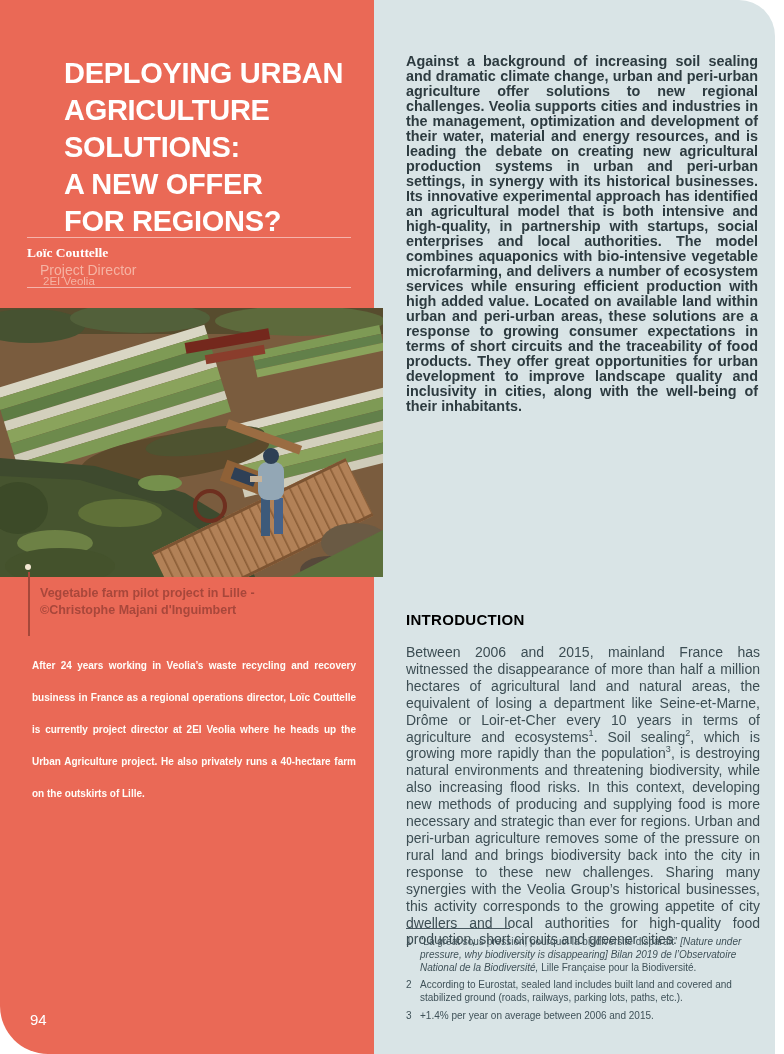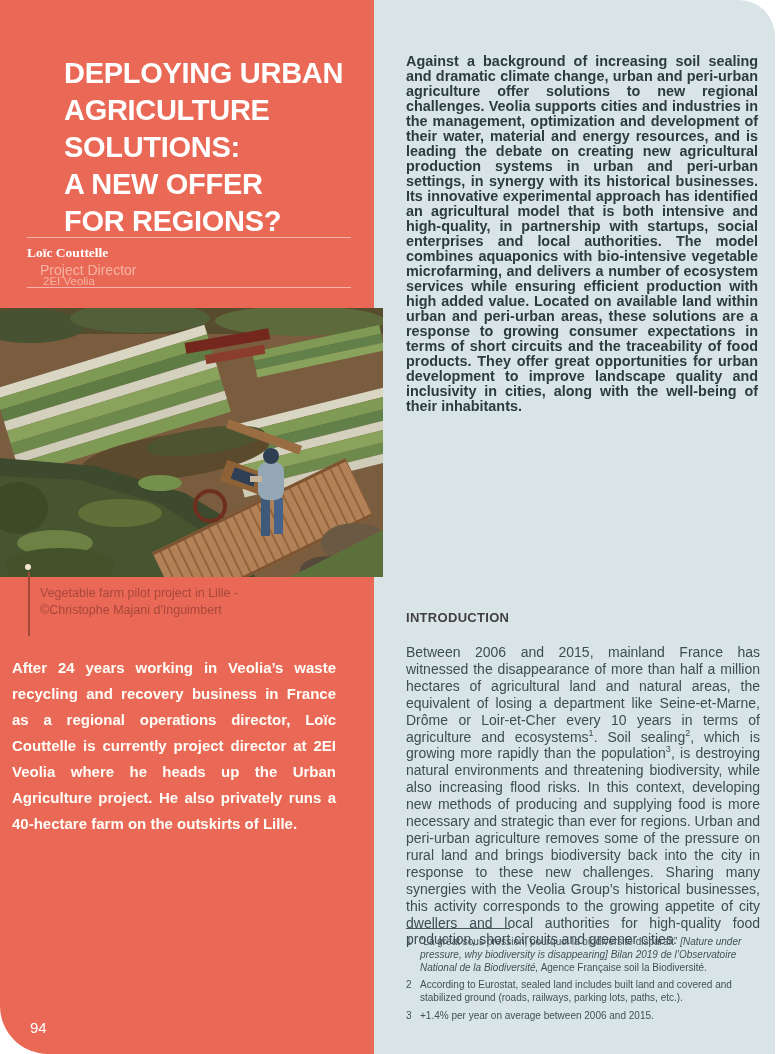--- a/index.html
+++ b/index.html
@@ -27,34 +27,34 @@
   .rule2{top:287px}
   .author-name{position:absolute;left:27px;top:245px;color:#ffffff;font-weight:bold;font-size:13.5px;font-family:Liberation Serif, serif;}
   .author-role{position:absolute;left:40px;top:262px;color:#f5b3a3;font-size:14px;}
   .author-co{position:absolute;left:43px;top:275px;color:#f5b3a3;font-size:11.5px;}
   .photo{position:absolute;left:0;top:308px;width:383px;height:269px;overflow:hidden;}
   .photo svg{display:block;width:100%;height:100%;}
   .leader-dot{position:absolute;left:25px;top:564px;width:6px;height:6px;border-radius:50%;background:#f3e8d4;}
   .leader-line{position:absolute;left:28px;top:572px;width:2px;height:64px;background:#a5483a;}
   .caption{
     position:absolute;left:40px;top:585px;width:300px;color:#a8473b;
-    font-size:12.5px;font-weight:normal;line-height:17px;white-space:pre-line;
+    font-size:12.5px;font-weight:bold;line-height:17px;white-space:pre-line;
   }
   .bio{
-    position:absolute;left:12px;top:640px;width:324px;color:#fffdf8;
-    font-size:15px;font-weight:bold;line-height:26px;text-align:justify;
+    position:absolute;left:32px;top:640px;width:324px;color:#fffdf8;
+    font-size:10px;font-weight:bold;line-height:32px;text-align:justify;
   }
-  .pagenum{position:absolute;left:30px;top:1011px;color:#ffffff;font-size:15px;margin-top:8px;}
+  .pagenum{position:absolute;left:30px;top:1011px;color:#ffffff;font-size:15px;}
   .abstract{
     position:absolute;left:406px;top:40px;width:352px;color:#2d3b40;
     font-size:14.4px;font-weight:bold;line-height:15px;text-align:justify;
   }
   .intro-h{
-    position:absolute;left:406px;top:599px;color:#404040;
-    font-size:13px;font-weight:bold;letter-spacing:0.3px;
+    position:absolute;left:406px;top:599px;color:#000000;
+    font-size:15px;font-weight:bold;letter-spacing:0.3px;
   }
   .body-text{
     position:absolute;left:406px;top:630px;width:354px;color:#3c4d53;
     font-size:14px;line-height:16.9px;text-align:justify;
   }
   .body-text sup{font-size:9px;line-height:0;}
   .fn-rule{position:absolute;left:406px;top:928px;width:104px;height:1px;background:#46575f;}
   .fns{position:absolute;left:406px;top:936px;width:358px;color:#3f5158;font-size:10px;line-height:12.8px;}
   .fn{display:flex;gap:5px;margin-bottom:5px;}
   .fn-num{flex:0 0 9px;}
@@ -160,21 +160,21 @@
 <p class="abstract">Against a background of increasing soil sealing and dramatic climate change, urban and peri-urban agriculture offer solutions to new regional challenges. Veolia supports cities and industries in the management, optimization and development of their water, material and energy resources, and is leading the debate on creating new agricultural production systems in urban and peri-urban settings, in synergy with its historical businesses. Its innovative experimental approach has identified an agricultural model that is both intensive and high-quality, in partnership with startups, social enterprises and local authorities. The model combines aquaponics with bio-intensive vegetable microfarming, and delivers a number of ecosystem services while ensuring efficient production with high added value. Located on available land within urban and peri-urban areas, these solutions are a response to growing consumer expectations in terms of short circuits and the traceability of food products. They offer great opportunities for urban development to improve landscape quality and inclusivity in cities, along with the well-being of their inhabitants.</p>
 
 <h2 class="intro-h">INTRODUCTION</h2>
 
 <p class="body-text"><span>Between 2006 and 2015, mainland France has witnessed the disappearance of more than half a million hectares of agricultural land and natural areas, the equivalent of losing a department like Seine-et-Marne, Drôme or Loir-et-Cher every 10 years in terms of agriculture and ecosystems</span><sup>1</sup><span>. Soil sealing</span><sup>2</sup><span>, which is growing more rapidly than the population</span><sup>3</sup><span>, is destroying natural environments and threatening biodiversity, while also increasing flood risks. In this context, developing new methods of producing and supplying food is more necessary and strategic than ever for regions. Urban and peri-urban agriculture removes some of the pressure on rural land and brings biodiversity back into the city in response to these new challenges. Sharing many synergies with the Veolia Group’s historical businesses, this activity corresponds to the growing appetite of city dwellers and local authorities for high-quality food production, short circuits and greener cities.</span></p>
 
 <div class="fn-rule"></div>
 <div class="fns">
   <div class="fn">
     <span class="fn-num">1</span>
-    <span class="fn-text"><span>“La great sous pression, pourquoi la biodiversité disparaît” </span><i>[Nature under pressure, why biodiversity is disappearing] Bilan 2019 de l’Observatoire National de la Biodiversité,</i><span> Agence Française soil la Biodiversité.</span></span>
+    <span class="fn-text"><span>“La great sous pression, pourquoi la biodiversité disparaît” </span><i>[Nature under pressure, why biodiversity is disappearing] Bilan 2019 de l’Observatoire National de la Biodiversité,</i><span> Lille Française pour la Biodiversité.</span></span>
   </div>
   <div class="fn">
     <span class="fn-num">2</span>
     <span class="fn-text">According to Eurostat, sealed land includes built land and covered and stabilized ground (roads, railways, parking lots, paths, etc.).</span>
   </div>
   <div class="fn">
     <span class="fn-num">3</span>
     <span class="fn-text">+1.4% per year on average between 2006 and 2015.</span>
   </div>
 </div>

